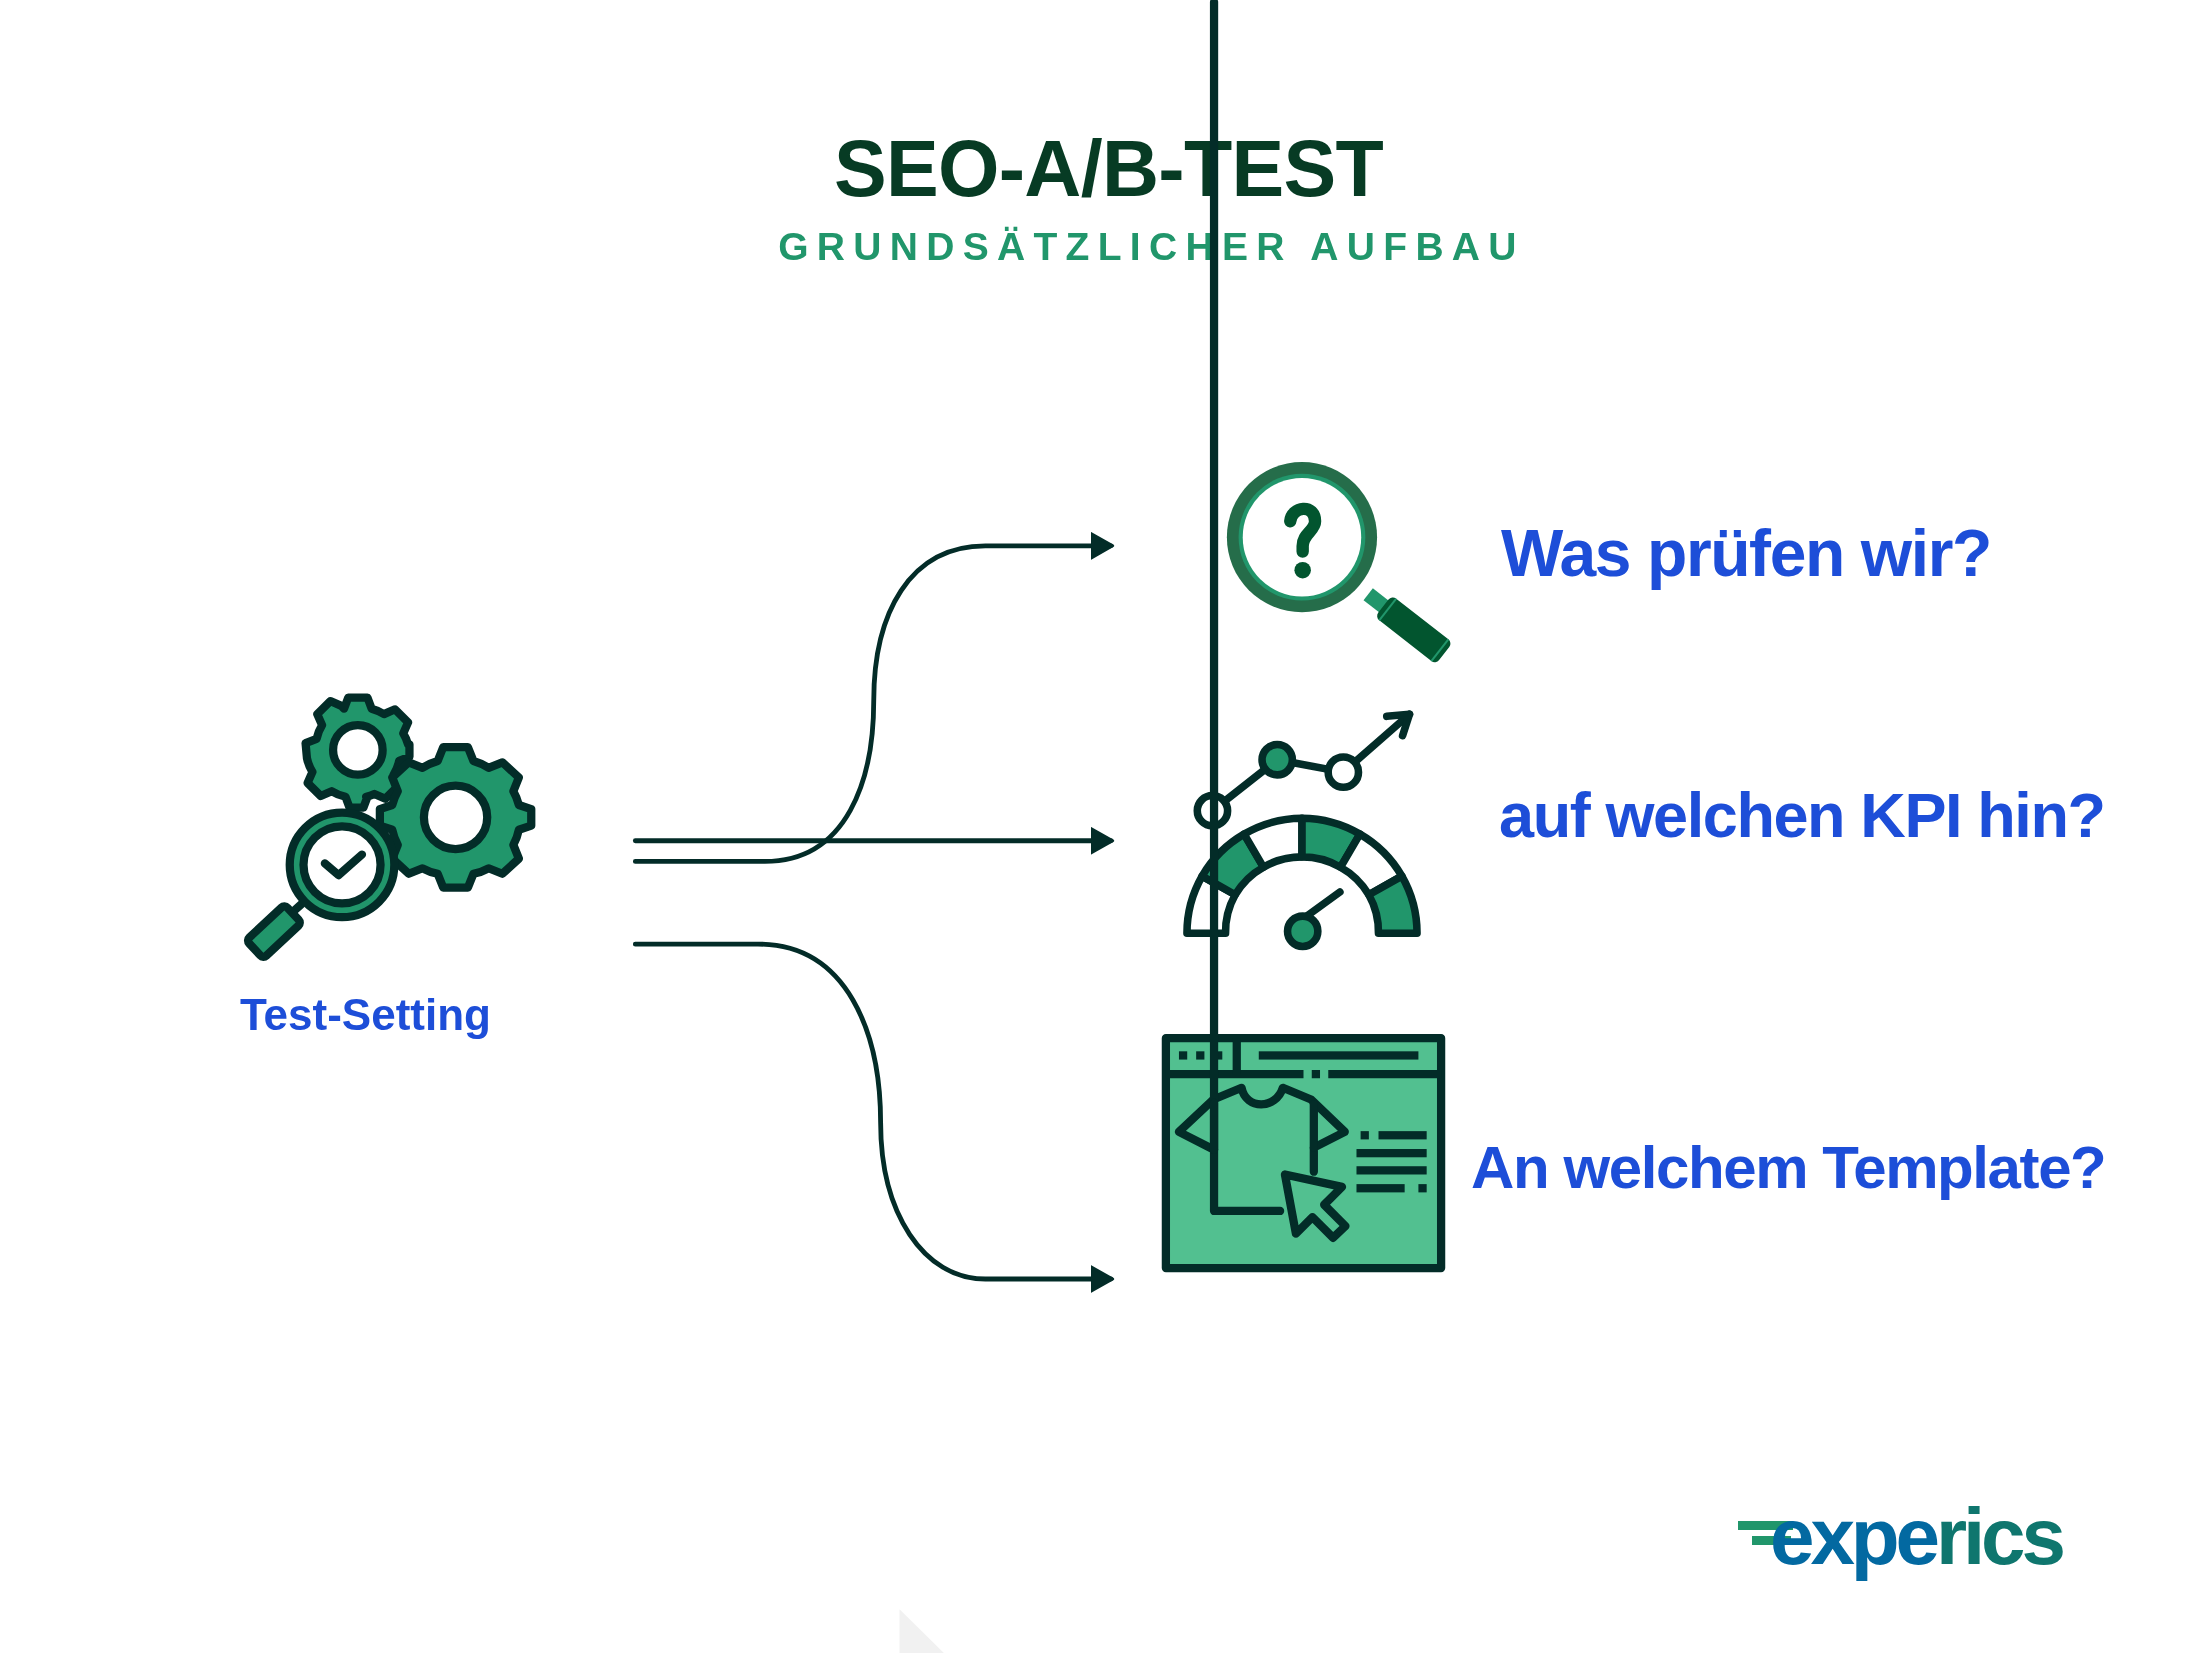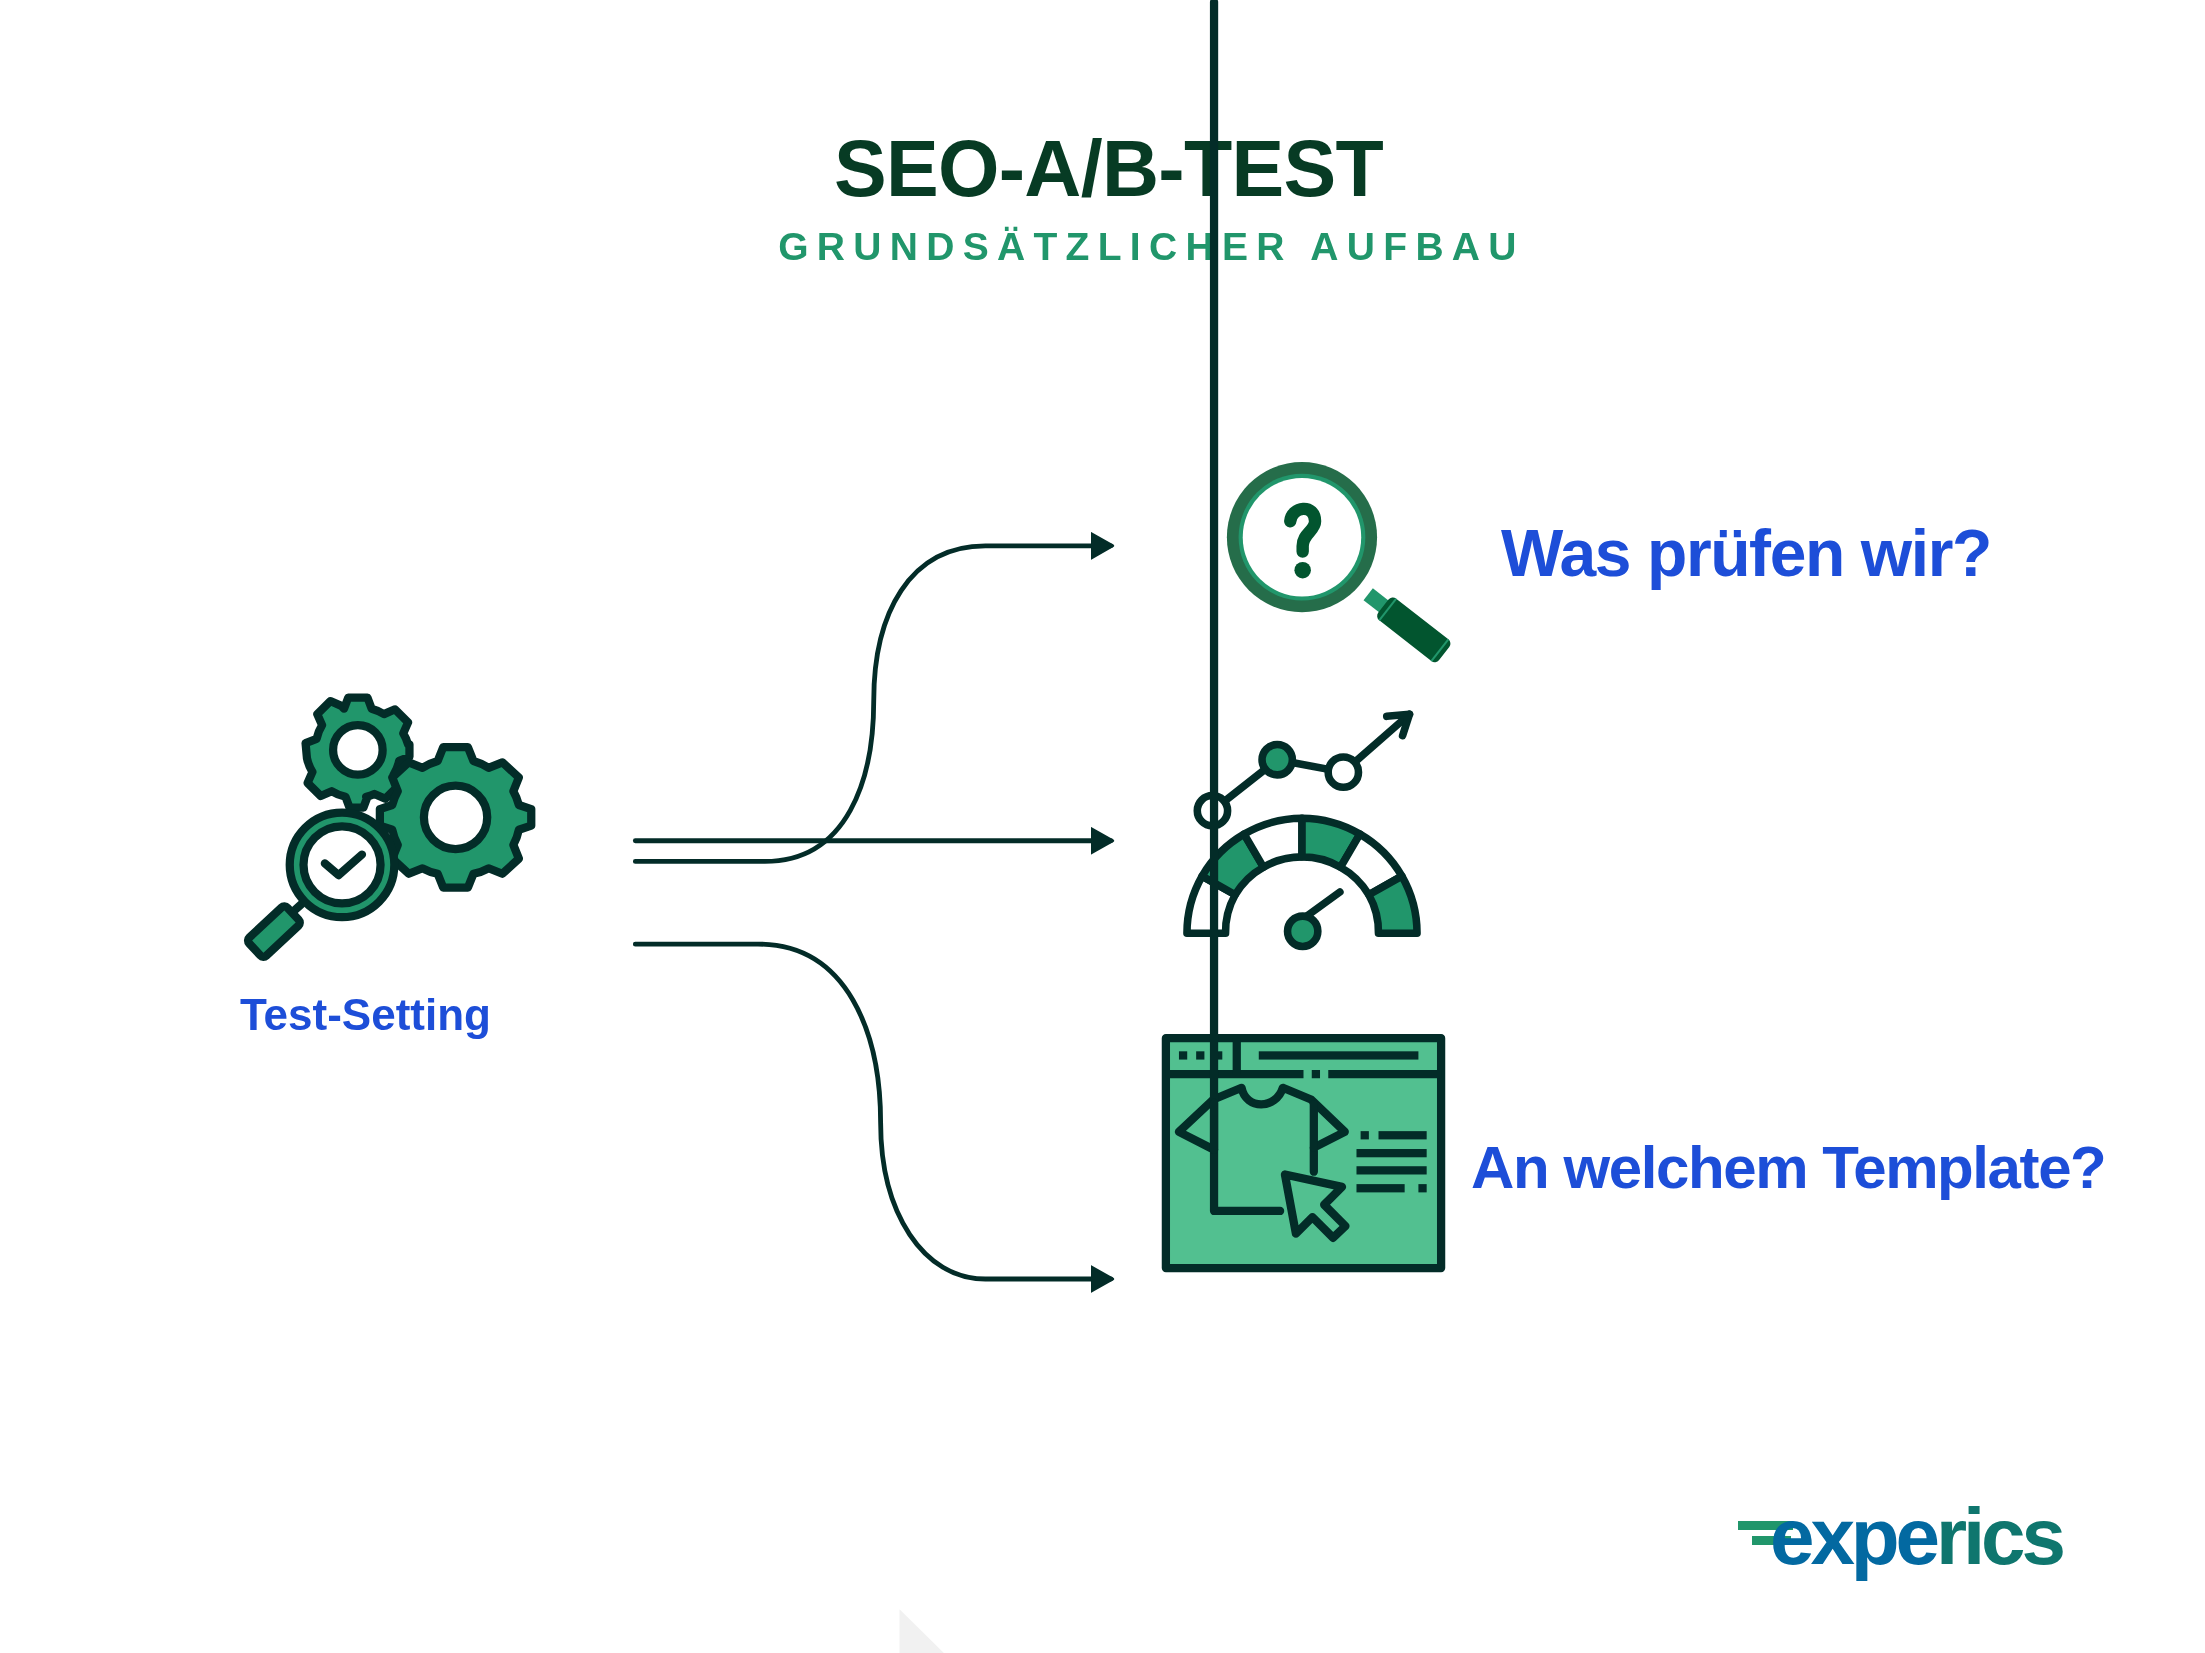--- a/index.html
+++ b/index.html
@@ -142,20 +142,21 @@
       <path d="M 0 -167 A 167 167 0 0 1 84 -144 L 56 -96 A 111 111 0 0 0 0 -111 Z" fill="#21966b"></path>
       <path d="M 84 -144 A 167 167 0 0 1 145 -83 L 97 -56 A 111 111 0 0 0 56 -96 Z" fill="#ffffff"></path>
       <path d="M 145 -83 A 167 167 0 0 1 167 0 L 111 0 A 111 111 0 0 0 97 -56 Z" fill="#21966b"></path>
     </g>
 
     <line x1="1890" y1="1335" x2="1945" y2="1295"></line>
     <circle cx="1891" cy="1352" r="22" fill="#21966b"></circle>
   </g>
 </svg>
 <div class="abs label lbl-q2">
+  <div>auf welchen KPI hin?</div>
 </div>
 
 <svg width="289" height="245" viewBox="1682 1496 420 355" style="left:1159px;top:1031px;">
   <g stroke="#032c28" stroke-width="12" stroke-linejoin="round">
     <rect x="1692" y="1506" width="400" height="334" fill="#52c090"></rect>
     <line x1="1692" y1="1558" x2="2092" y2="1558" stroke-dasharray="200 12 12 12 200"></line>
     <line x1="1795" y1="1506" x2="1795" y2="1558"></line>
   </g>
   <g fill="#032c28">
     <rect x="1711" y="1525" width="12" height="12"></rect>

